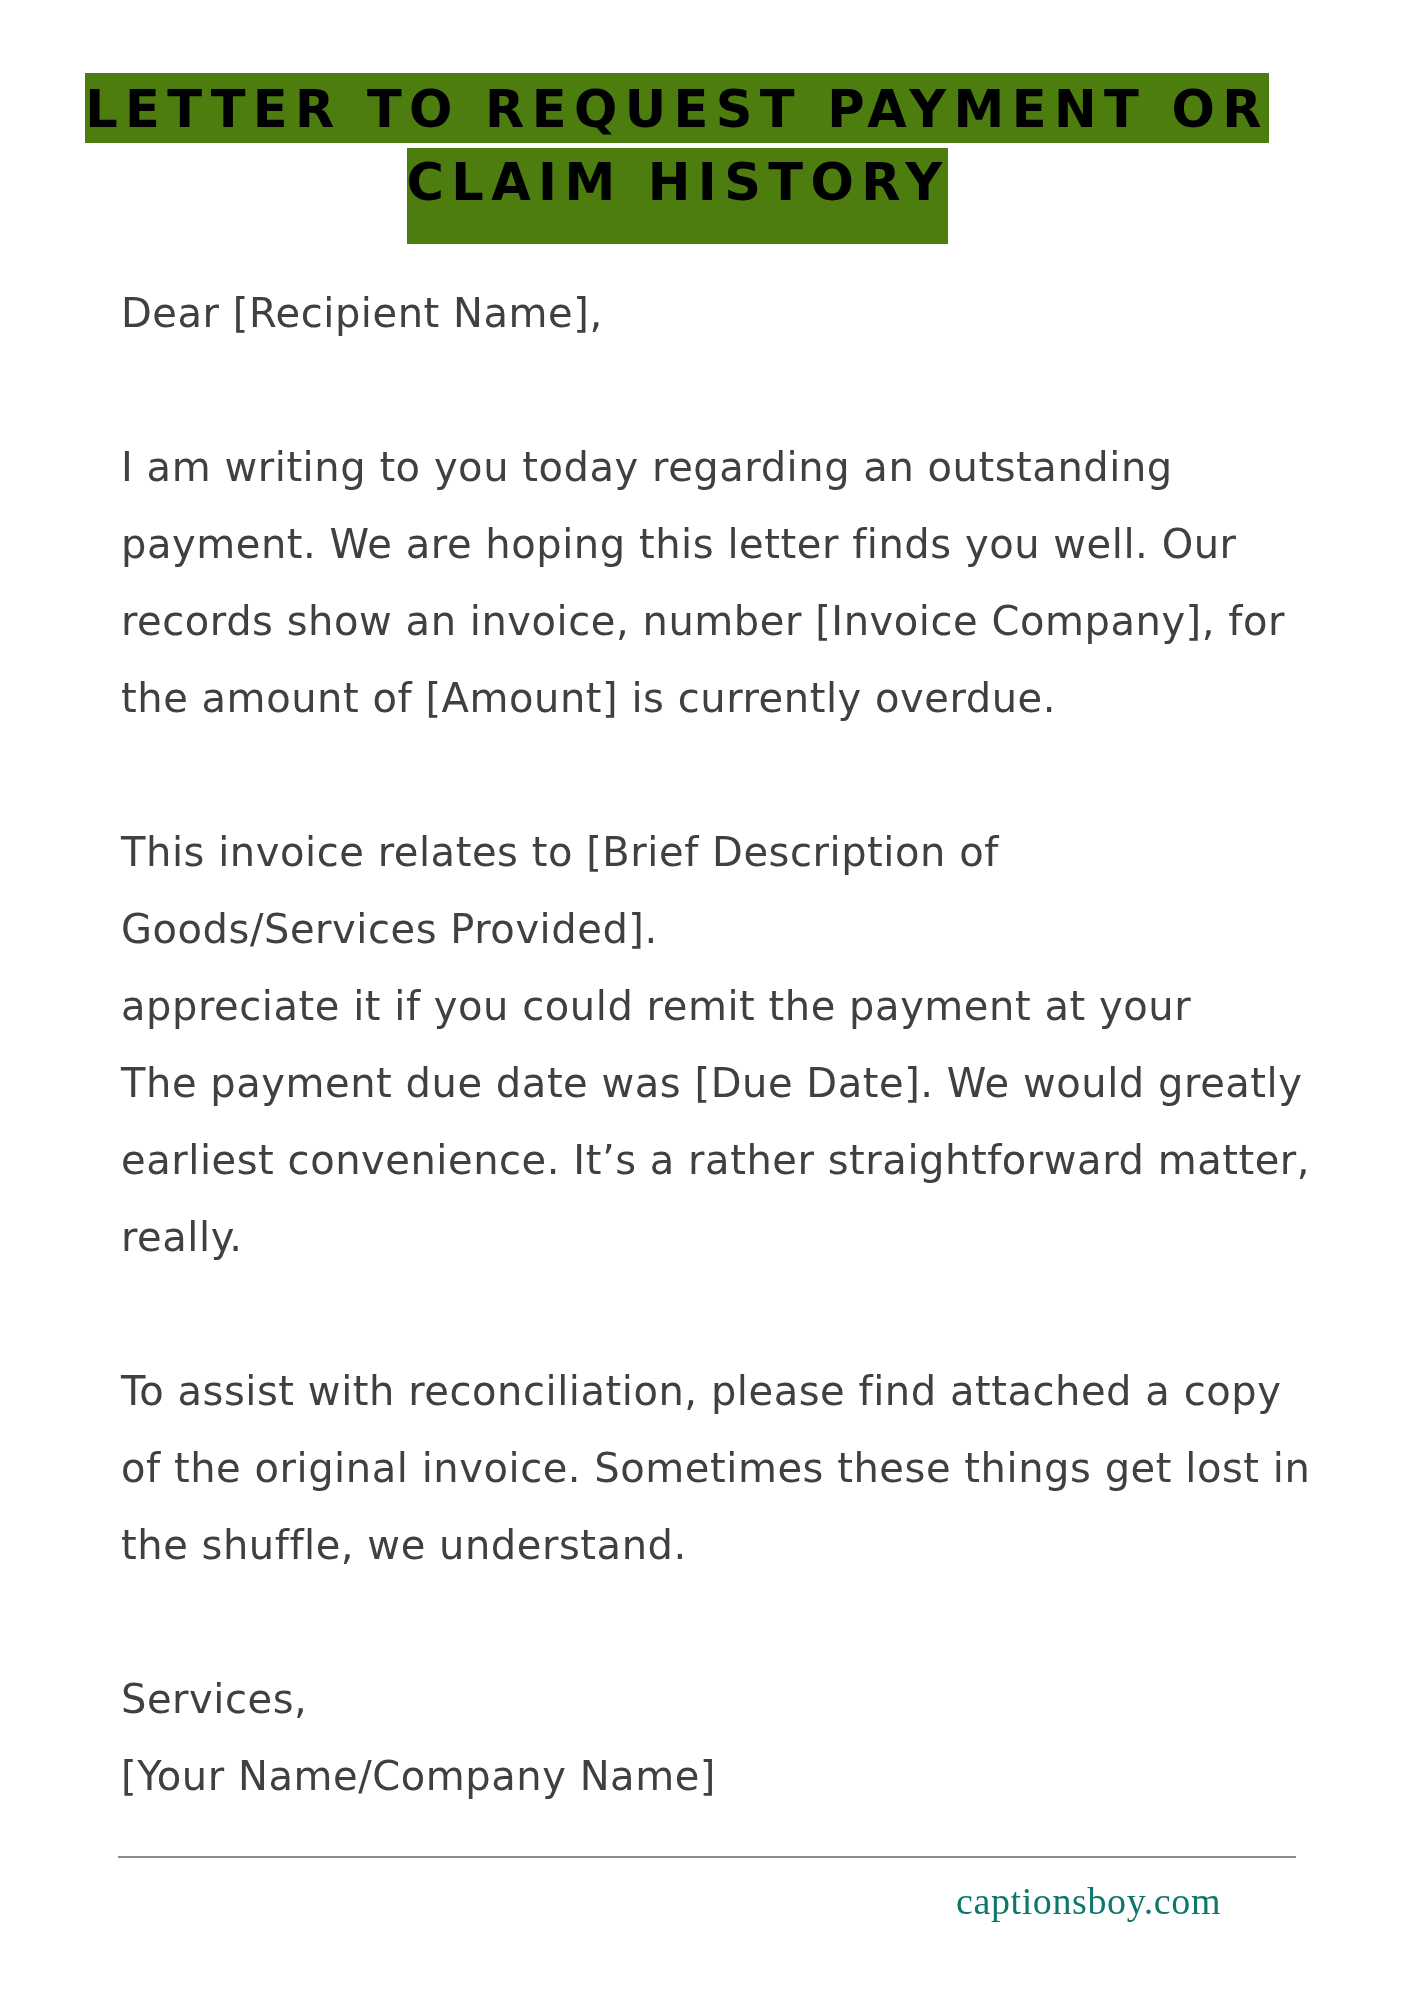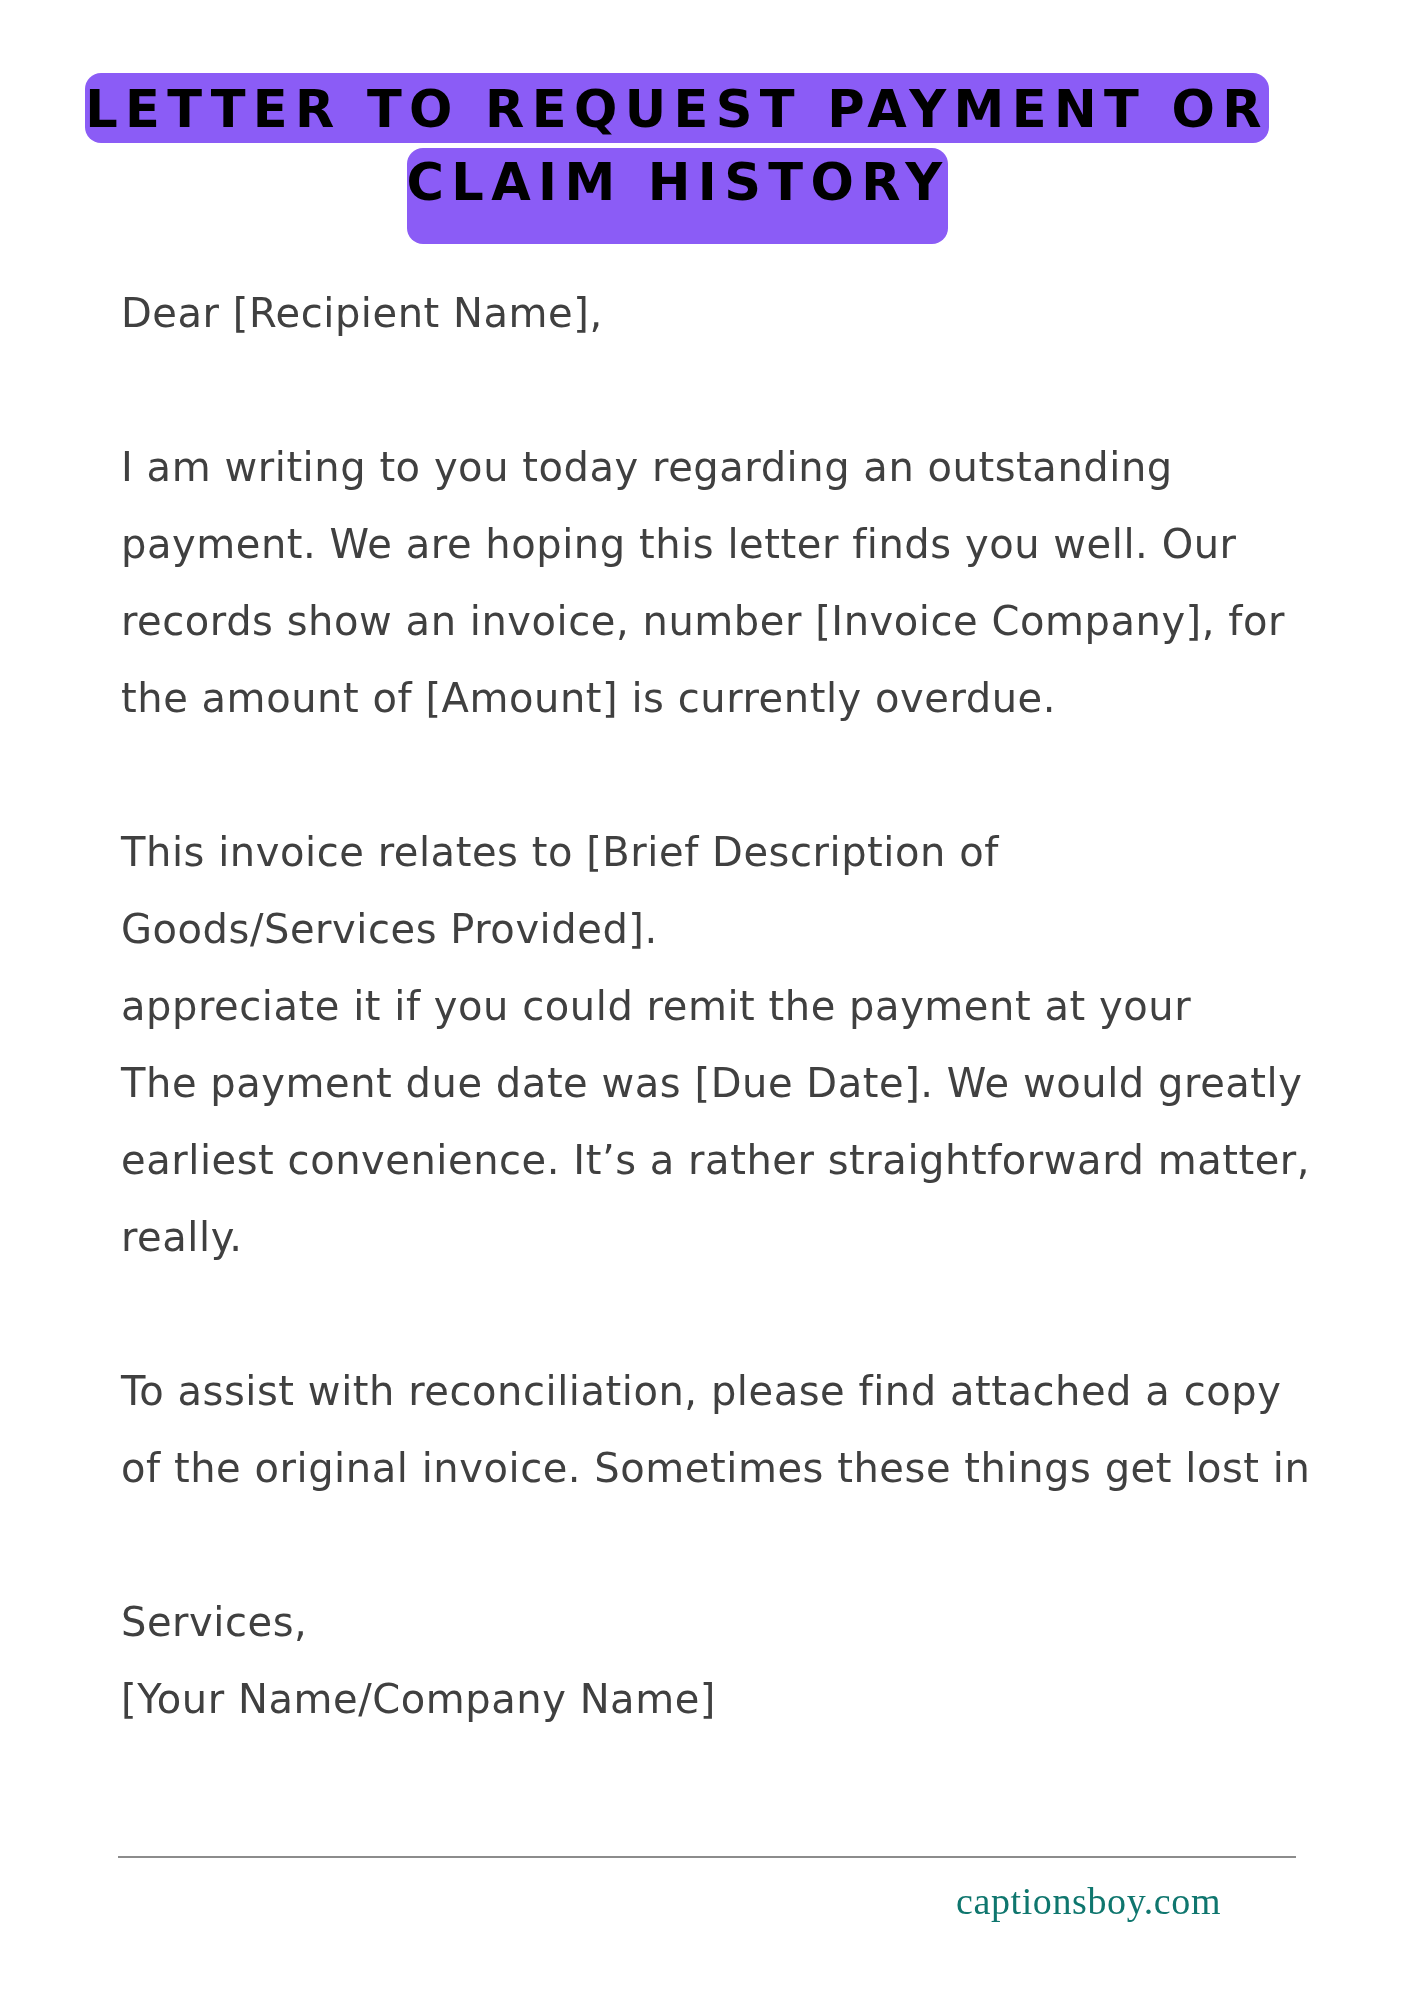--- a/index.html
+++ b/index.html
@@ -25,26 +25,25 @@
       font-size: 51px;
       letter-spacing: 7.4px;
       line-height: 73px;
     }
     .title-line {
       display: block;
       height: 73px;
     }
     .title-line span {
       display: inline-block;
-      background: #8b5cf6;
+      background: #4d7c0f;
       padding: 0 6px 0 13px;
       height: 73px;
       line-height: 76px;
       white-space: nowrap;
-      border-radius: 16px;
     }
     .title-line.l1 span {
       width: 1184px;
       box-sizing: border-box;
       padding: 0;
       height: 70px;
       line-height: 74px;
     }
     .title-line.l2 span {
       width: 541px;
@@ -111,20 +110,21 @@
   <div class="body-line"></div>
   <div class="body-line">This invoice relates to [Brief Description of</div>
   <div class="body-line">Goods/Services Provided].</div>
   <div class="body-line">appreciate it if you could remit the payment at your</div>
   <div class="body-line">The payment due date was [Due Date]. We would greatly</div>
   <div class="body-line">earliest convenience. It’s a rather straightforward matter,</div>
   <div class="body-line">really.</div>
   <div class="body-line"></div>
   <div class="body-line">To assist with reconciliation, please find attached a copy</div>
   <div class="body-line">of the original invoice. Sometimes these things get lost in</div>
+  <div class="body-line">the shuffle, we understand.</div>
   <div class="body-line"></div>
   <div class="body-line">Services,</div>
   <div class="body-line">[Your Name/Company Name]</div>
 </div>
 
 <div class="divider"></div>
 
 <div class="footer-brand">captionsboy.com</div>
 
 </body></html>

